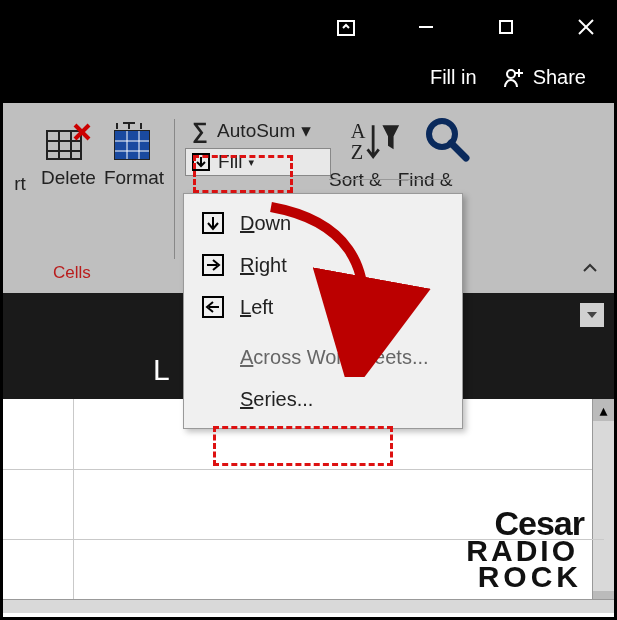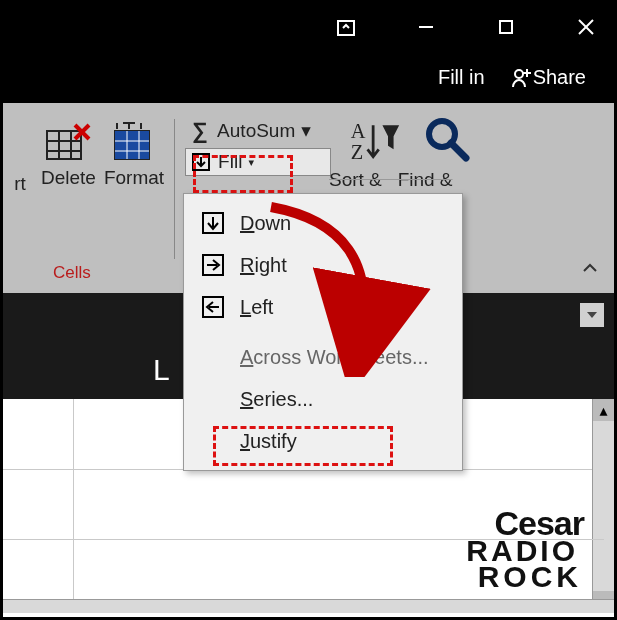--- a/index.html
+++ b/index.html
@@ -34,21 +34,21 @@
       background: #000;
       height: 52px;
       display: flex;
       justify-content: flex-end;
       align-items: center;
       gap: 24px;
       padding-right: 28px;
       color: #fff;
       font-size: 20px;
     }
-    .accountbar .share { display: flex; align-items: center; }
+    .accountbar .share { display: flex; align-items: center; gap: 8px; }
     .ribbon {
       background: #bfbfbf;
       height: 190px;
       position: relative;
     }
     .ribbon-group {
       position: absolute;
       top: 10px;
       left: 0;
       display: flex;
@@ -402,24 +402,20 @@
   </div>
   <div class="sep"></div>
   <div class="mi">
     <span class="mic"></span>
     <span class="lbl" style="color:#666;"><span class="u">A</span>cross Worksheets...</span>
   </div>
   <div class="mi">
     <span class="mic"></span>
     <span class="lbl"><span class="u">S</span>eries...</span>
   </div>
-  <div class="mi">
-    <span class="mic"></span>
-    <span class="lbl"><span class="u">J</span>ustify</span>
-  </div>
 </div>
 
 <div class="series-highlight"></div>
 
 <svg class="arrow" width="200" height="200" viewBox="0 0 200 200">
   <defs>
     <marker id="ah" markerWidth="12" markerHeight="12" refX="6" refY="6" orient="auto">
       <path d="M0 0 L12 6 L0 12 Z" fill="#b00"></path>
     </marker>
   </defs>

